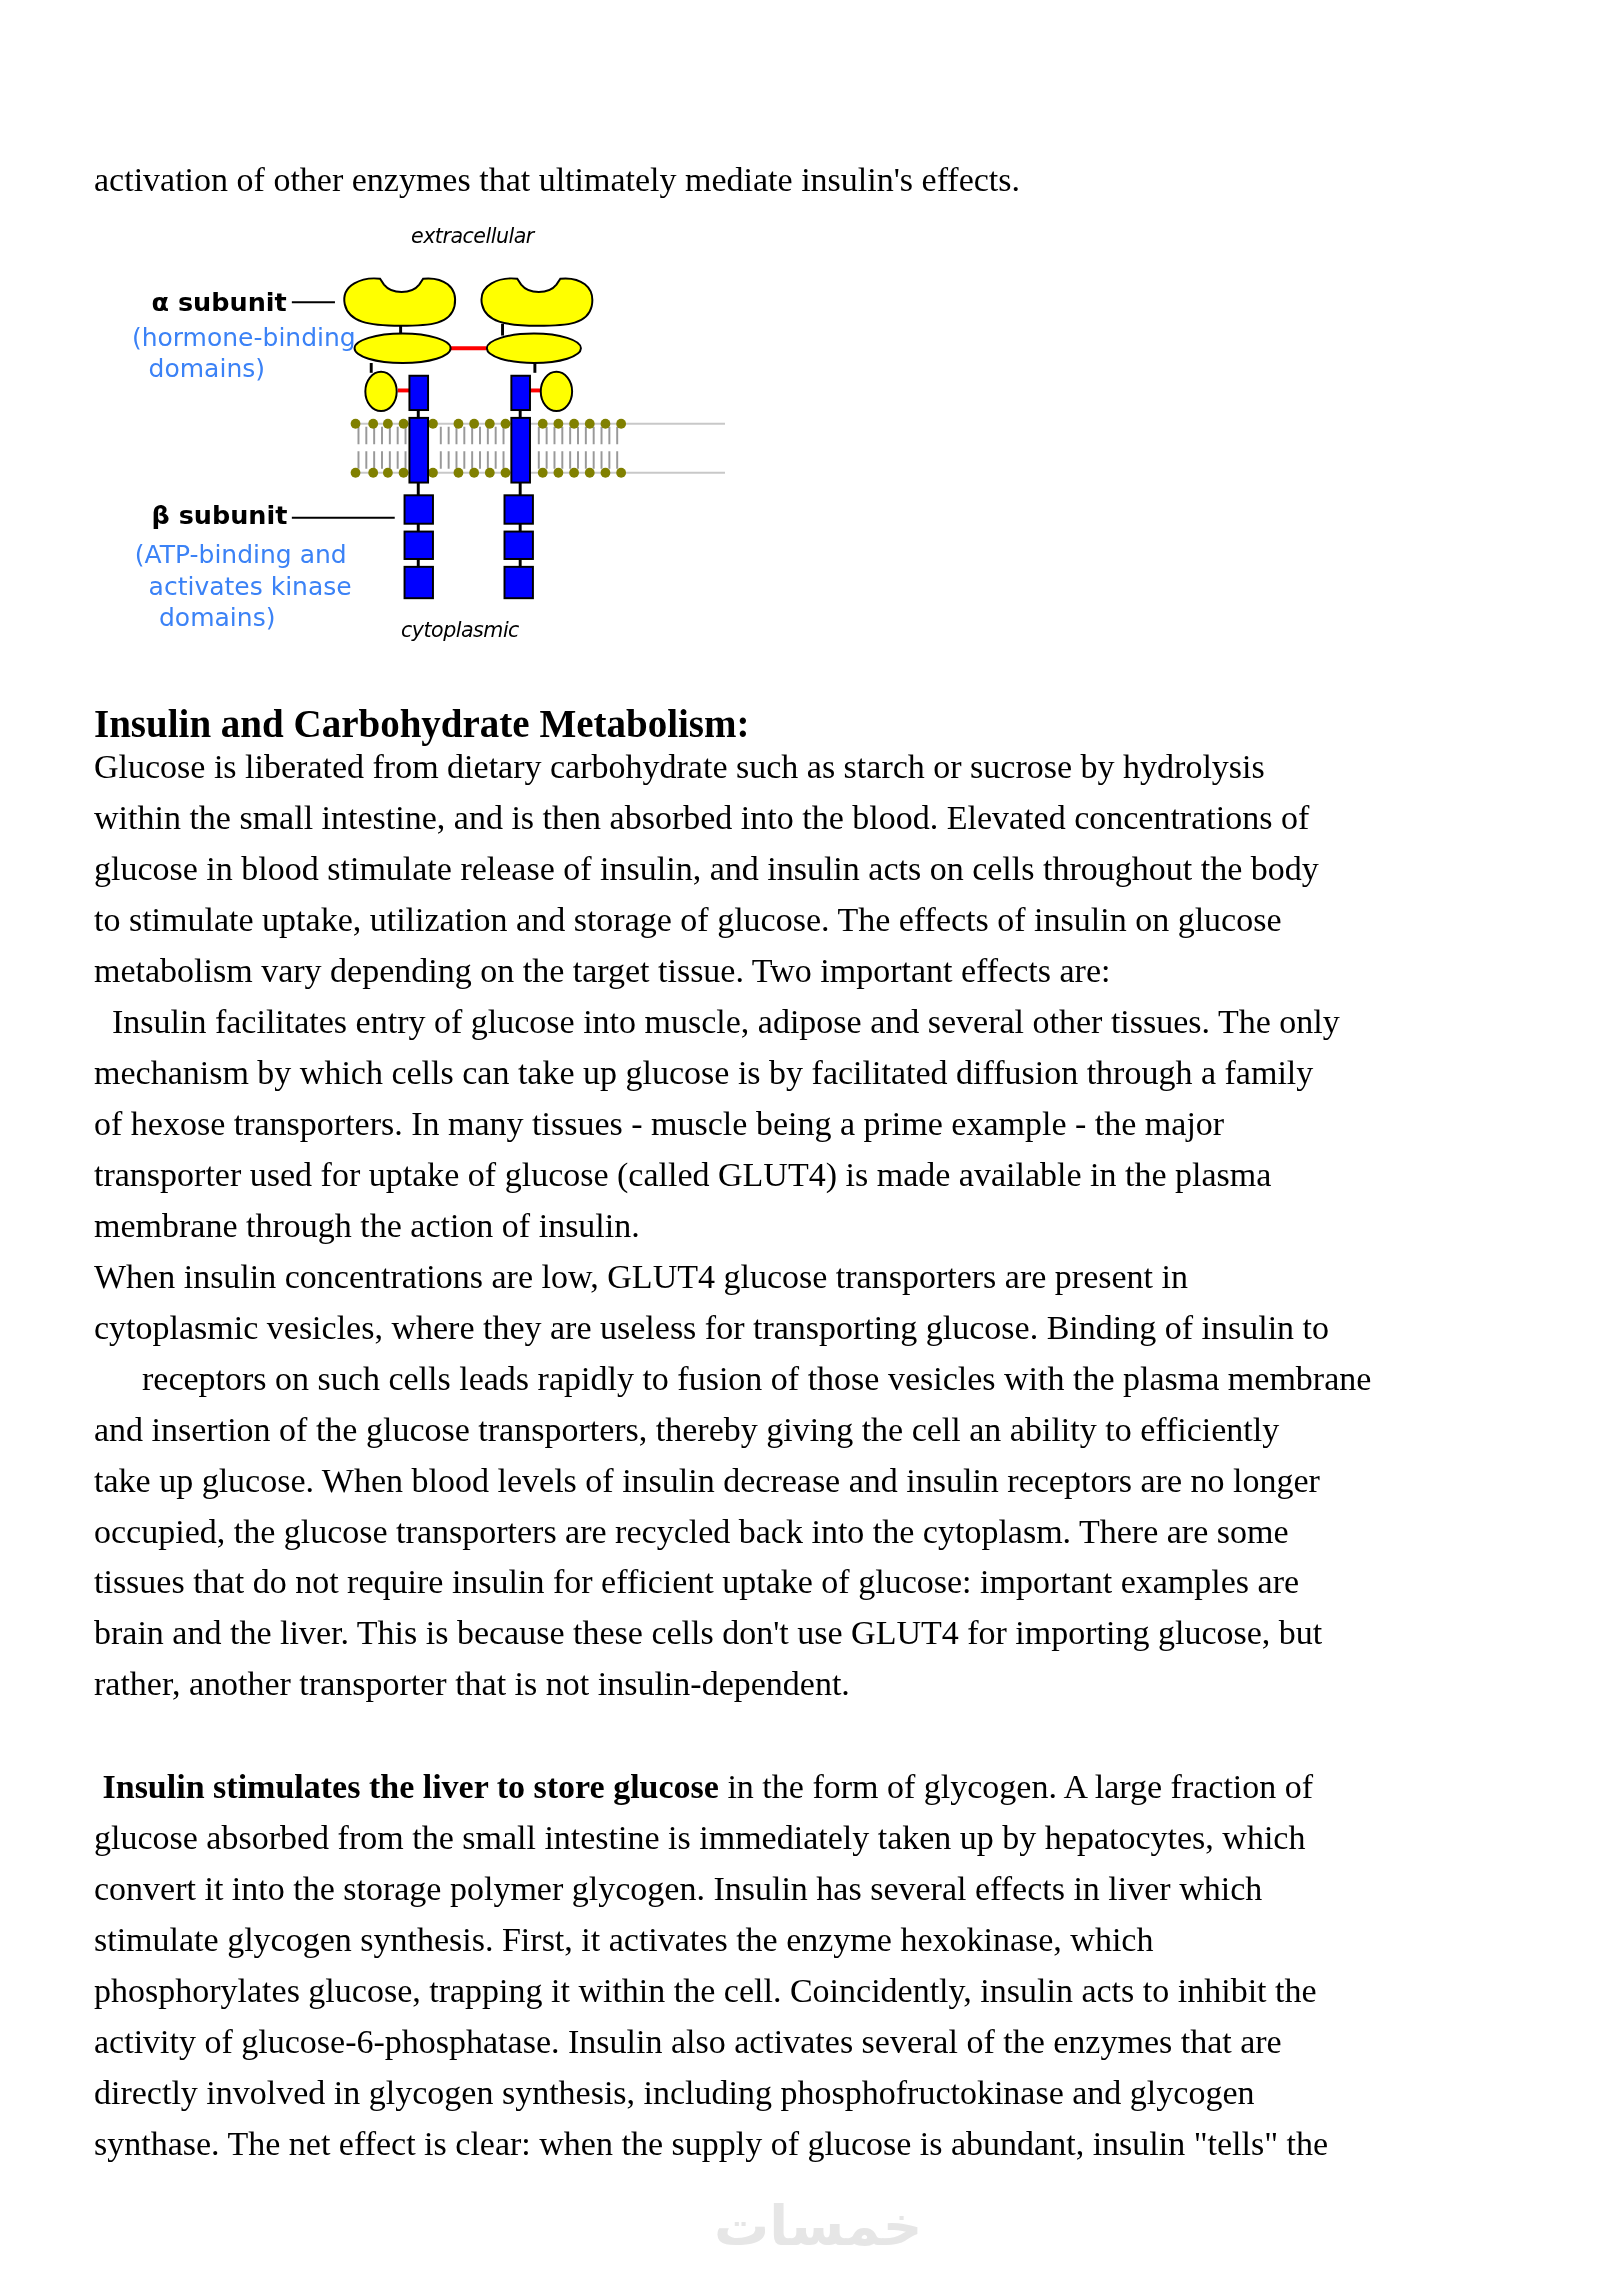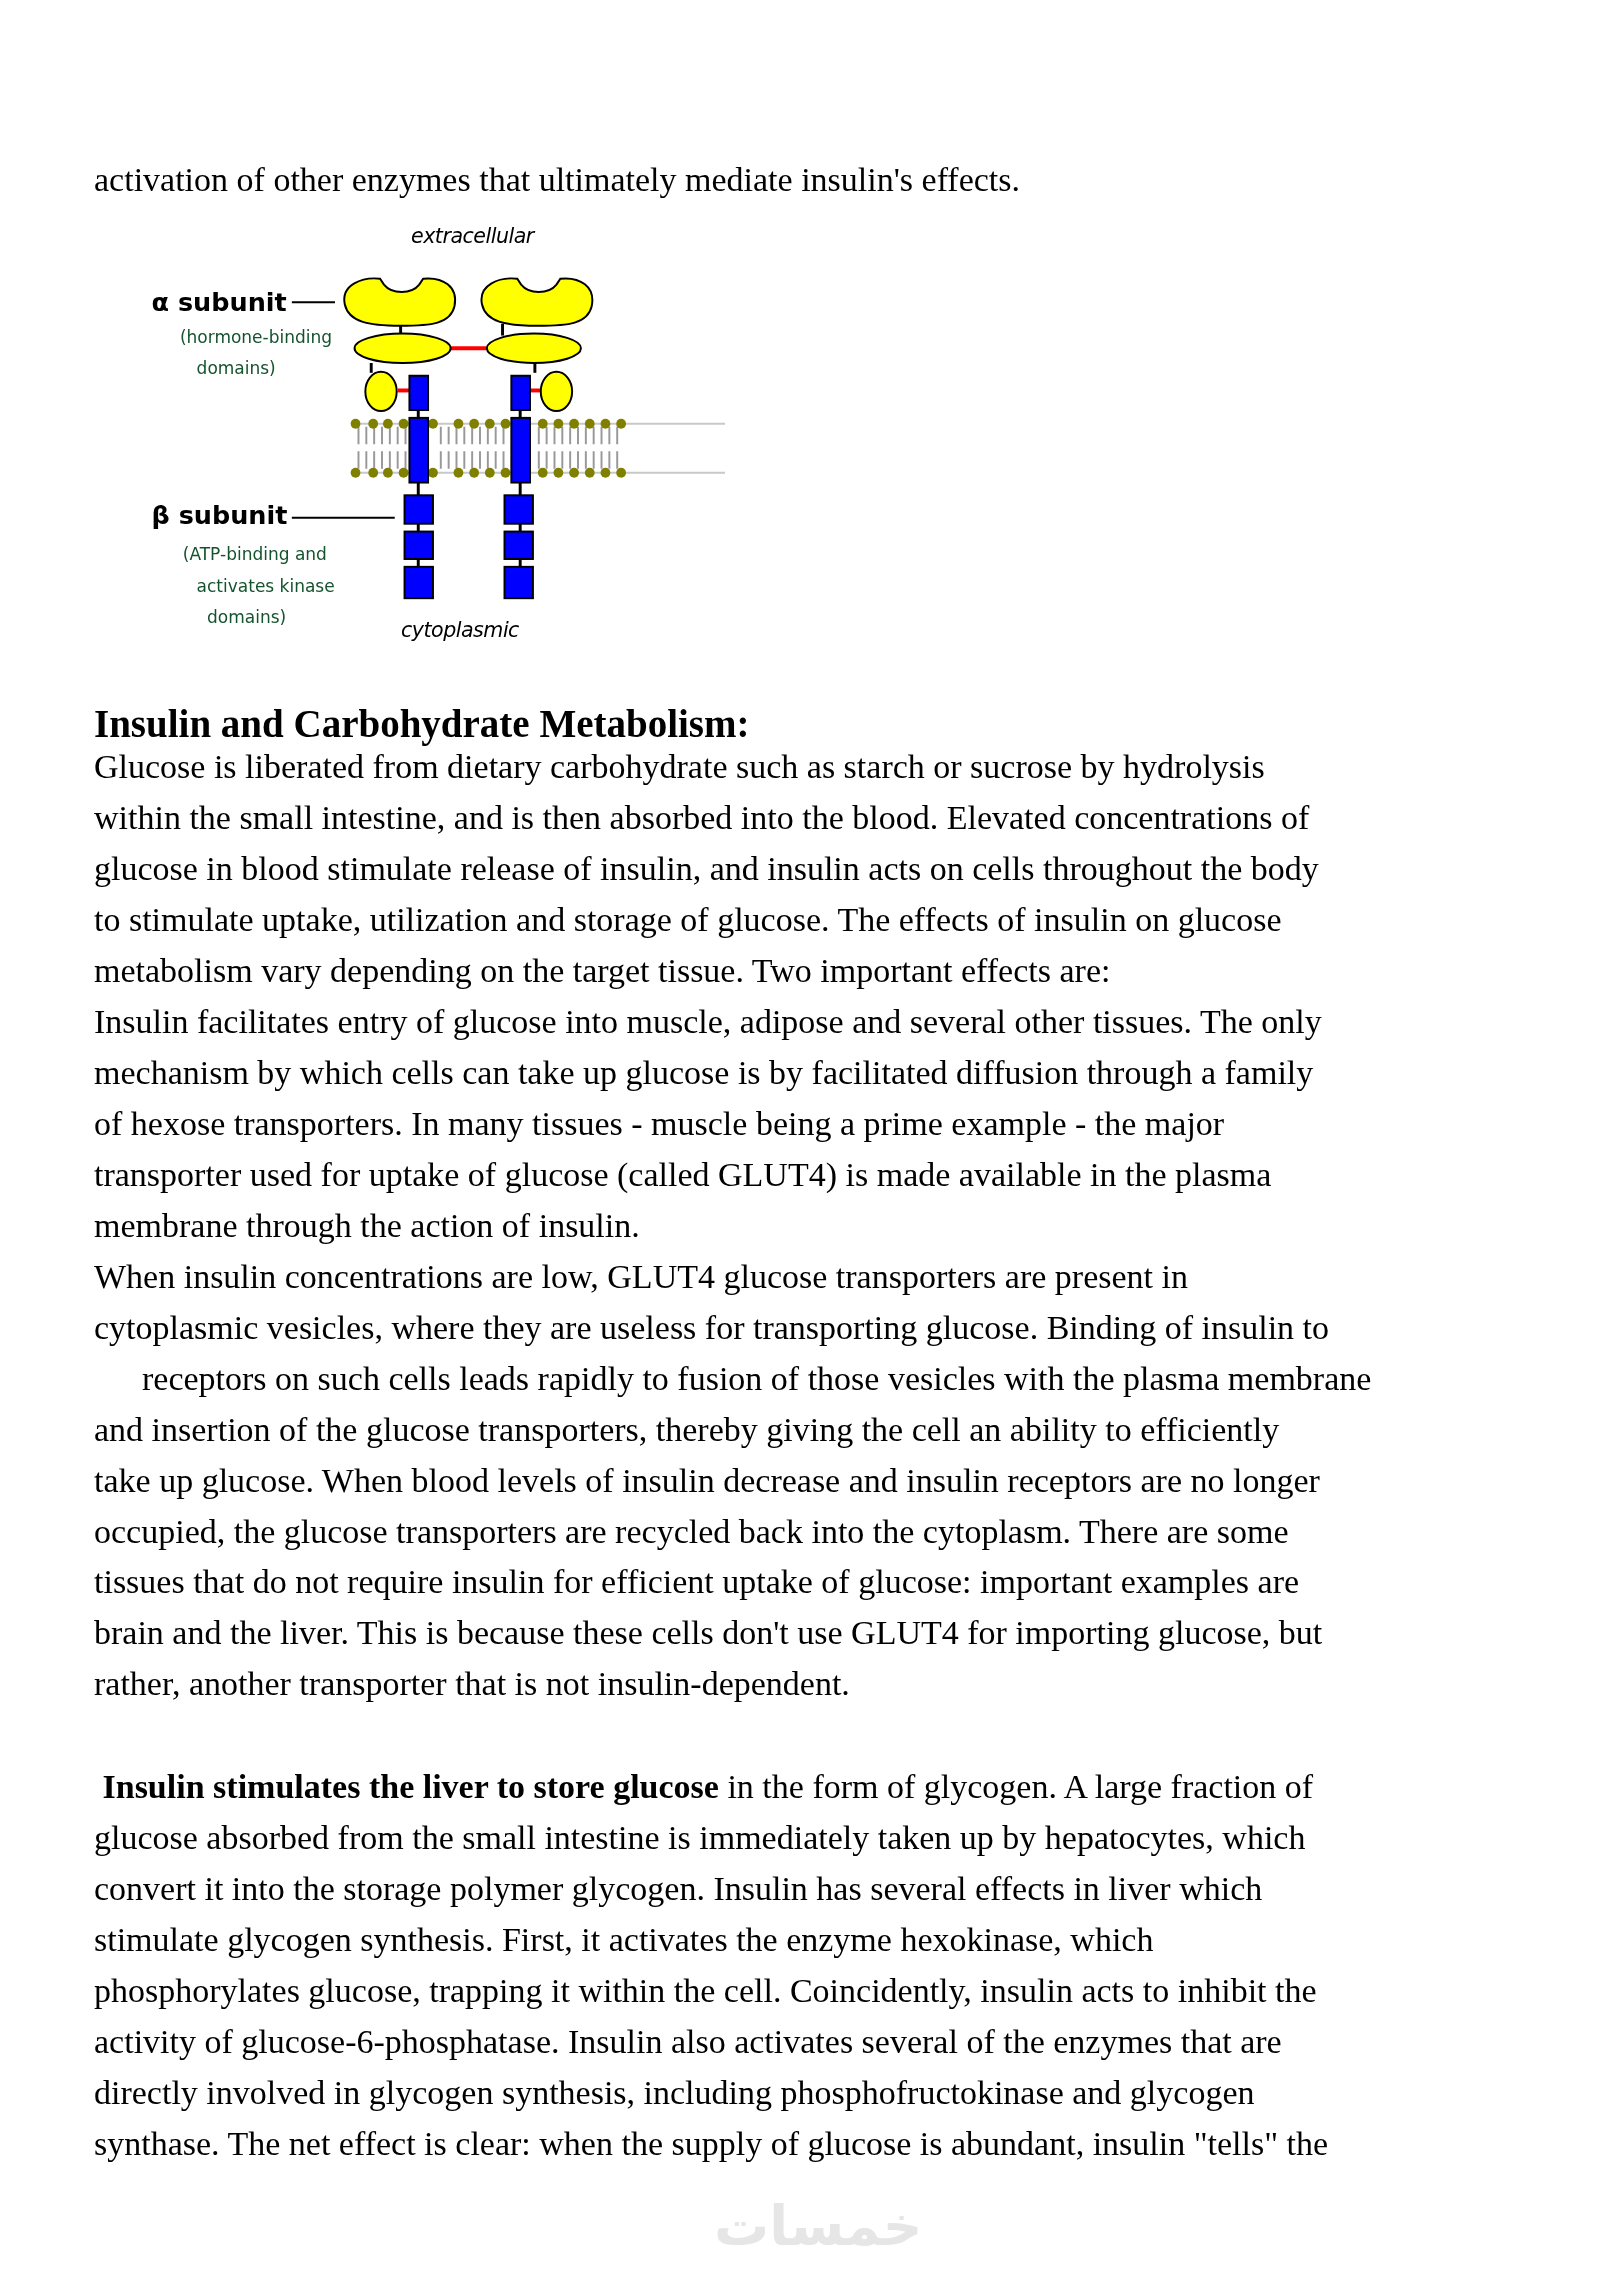--- a/index.html
+++ b/index.html
@@ -6,21 +6,21 @@
   body { width: 1621px; height: 2293px; position: relative; overflow: hidden;
          font-family: "Liberation Serif", "DejaVu Serif", serif; color: #000; }
   .line { position: absolute; left: 94px; white-space: nowrap; font-size: 34px; line-height: 51px; }
   .heading { position: absolute; left: 94px; top: 698px; font-size: 39px; font-weight: bold; line-height: 51px; white-space: nowrap; }
   .bold { font-weight: bold; }
 
   
   .diagram { position: absolute; left: 127px; top: 216px; width: 608px; height: 441px; }
   .lbl { position: absolute; font-family: "DejaVu Sans", sans-serif; white-space: nowrap; }
   .lbl-black { font-weight: bold; font-size: 25.5px; color: #000; }
-  .lbl-red { color: #14532d; font-size: 17px; line-height: 31px; margin-left: 48px; }
+  .lbl-red { color: #3b82f6; font-size: 25px; line-height: 31px; }
   .lbl-italic { font-style: italic; font-size: 20.6px; color: #000; letter-spacing: -0.5px; }
 
   .watermark { position: absolute; left: 714px; top: 2194px; font-family: "DejaVu Sans", sans-serif;
                font-size: 55px; font-weight: bold; color: #e6e6e6; direction: rtl; }
 </style>
 </head>
 <body>
 
 <div class="line" style="top:154px;">activation of other enzymes that ultimately mediate insulin's effects.</div>
 
@@ -137,21 +137,21 @@
 
 <div>
   <div class="line" style="top:741px;">Glucose is liberated from dietary carbohydrate such as starch or sucrose by hydrolysis</div>
   <div class="line" style="top:792px;">within the small intestine, and is then absorbed into the blood. Elevated concentrations of</div>
   <div class="line" style="top:843px;">glucose in blood stimulate release of insulin, and insulin acts on cells throughout the body</div>
   <div class="line" style="top:894px;">to stimulate uptake, utilization and storage of glucose. The effects of insulin on glucose</div>
   <div class="line" style="top:945px;">metabolism vary depending on the target tissue. Two important effects are:</div>
 </div>
 
 <div>
-  <div class="line" style="top:996px;">Insulin facilitates entry of glucose into muscle, adipose and several other tissues. The only</div>
+  <div class="line" style="top:996px;margin-left:18px;">Insulin facilitates entry of glucose into muscle, adipose and several other tissues. The only</div>
   <div class="line" style="top:1047px;">mechanism by which cells can take up glucose is by facilitated diffusion through a family</div>
   <div class="line" style="top:1098px;">of hexose transporters. In many tissues - muscle being a prime example - the major</div>
   <div class="line" style="top:1149px;">transporter used for uptake of glucose (called GLUT4) is made available in the plasma</div>
   <div class="line" style="top:1200px;">membrane through the action of insulin.</div>
 </div>
 
 <div>
   <div class="line" style="top:1251px;">When insulin concentrations are low, GLUT4 glucose transporters are present in</div>
   <div class="line" style="top:1302px;">cytoplasmic vesicles, where they are useless for transporting glucose. Binding of insulin to</div>
   <div class="line" style="top:1353px;margin-left:48px;">receptors on such cells leads rapidly to fusion of those vesicles with the plasma membrane</div>

